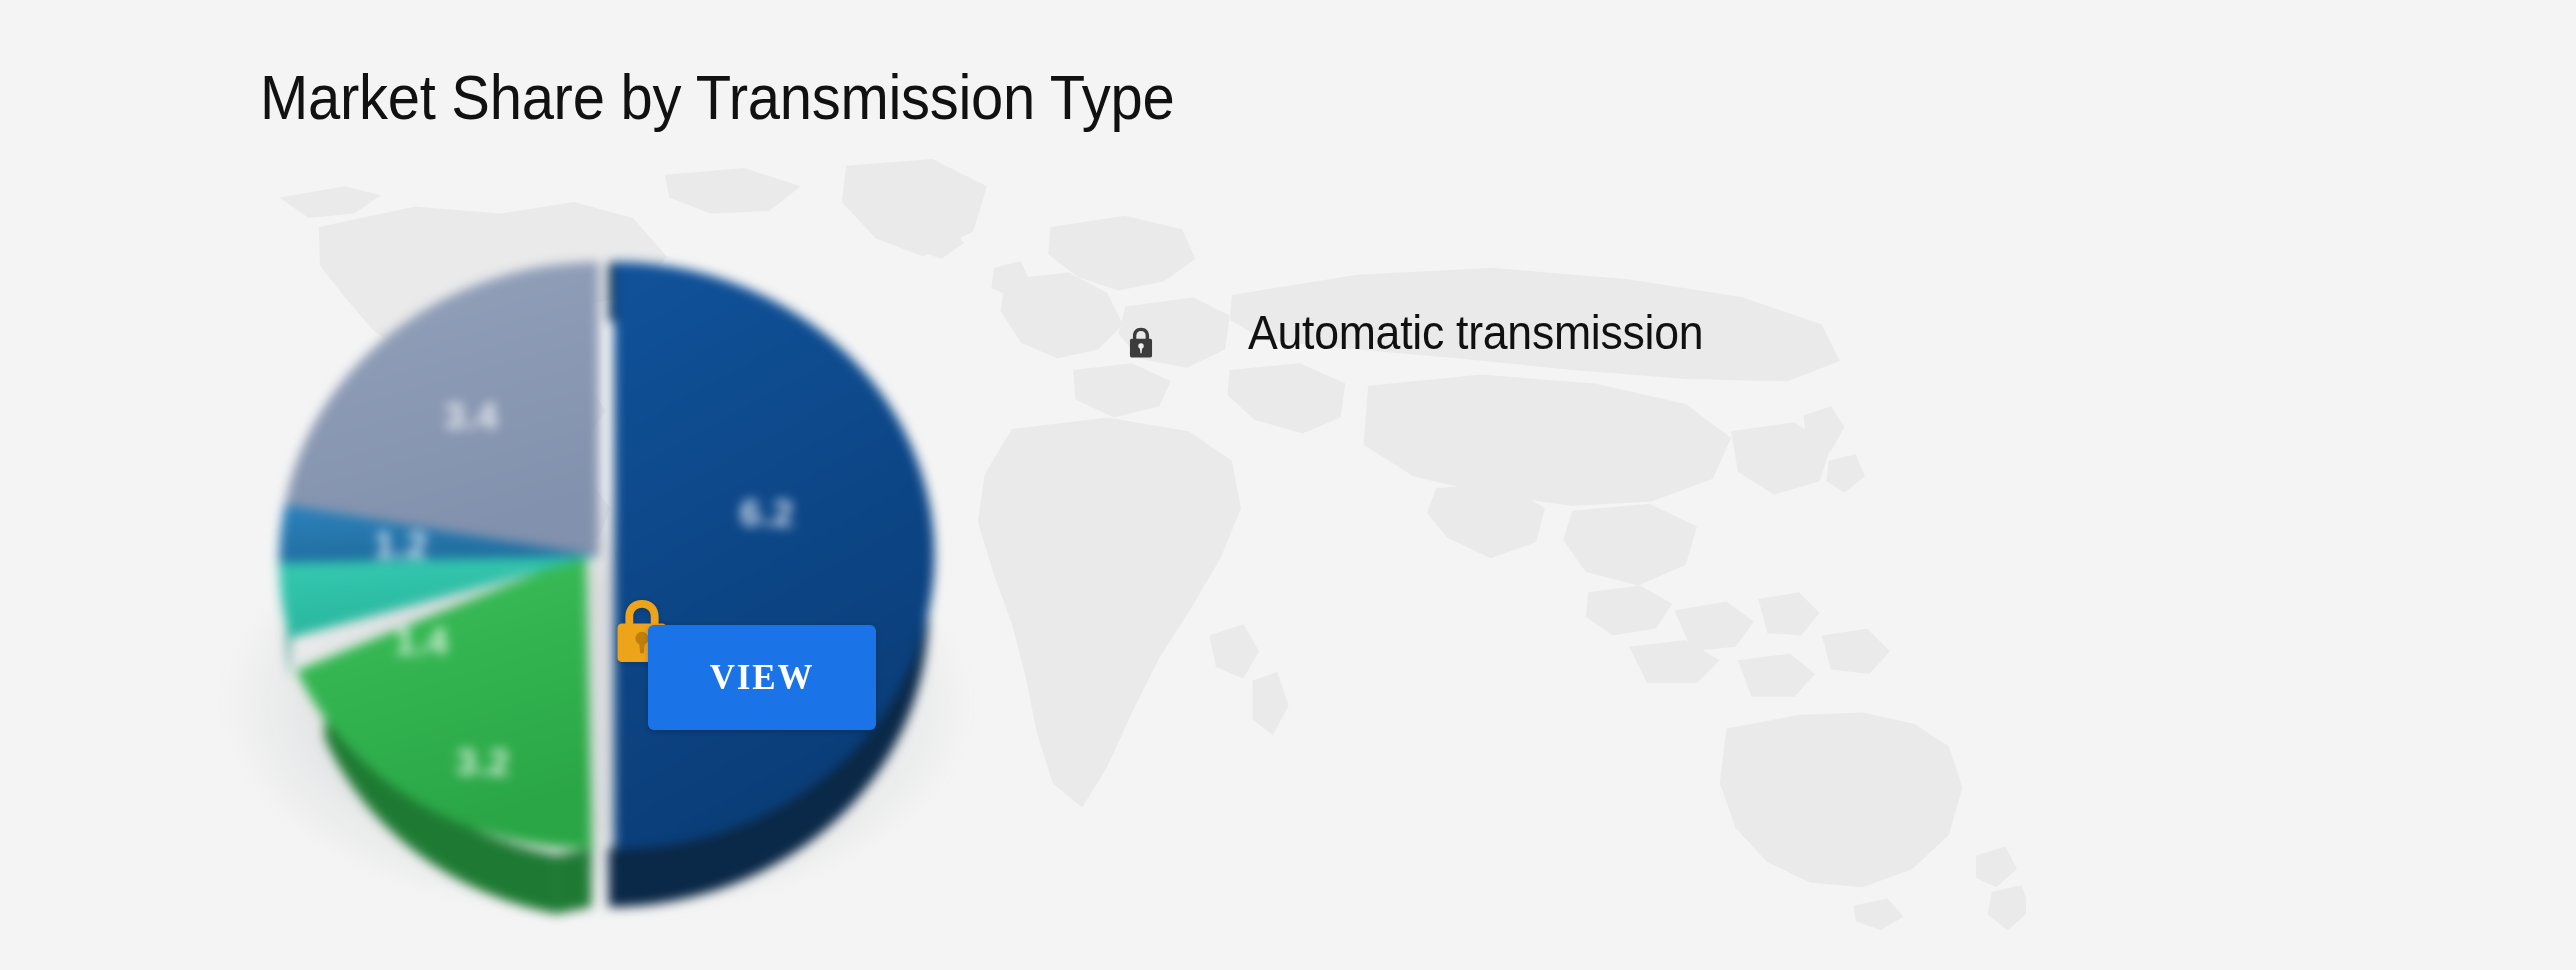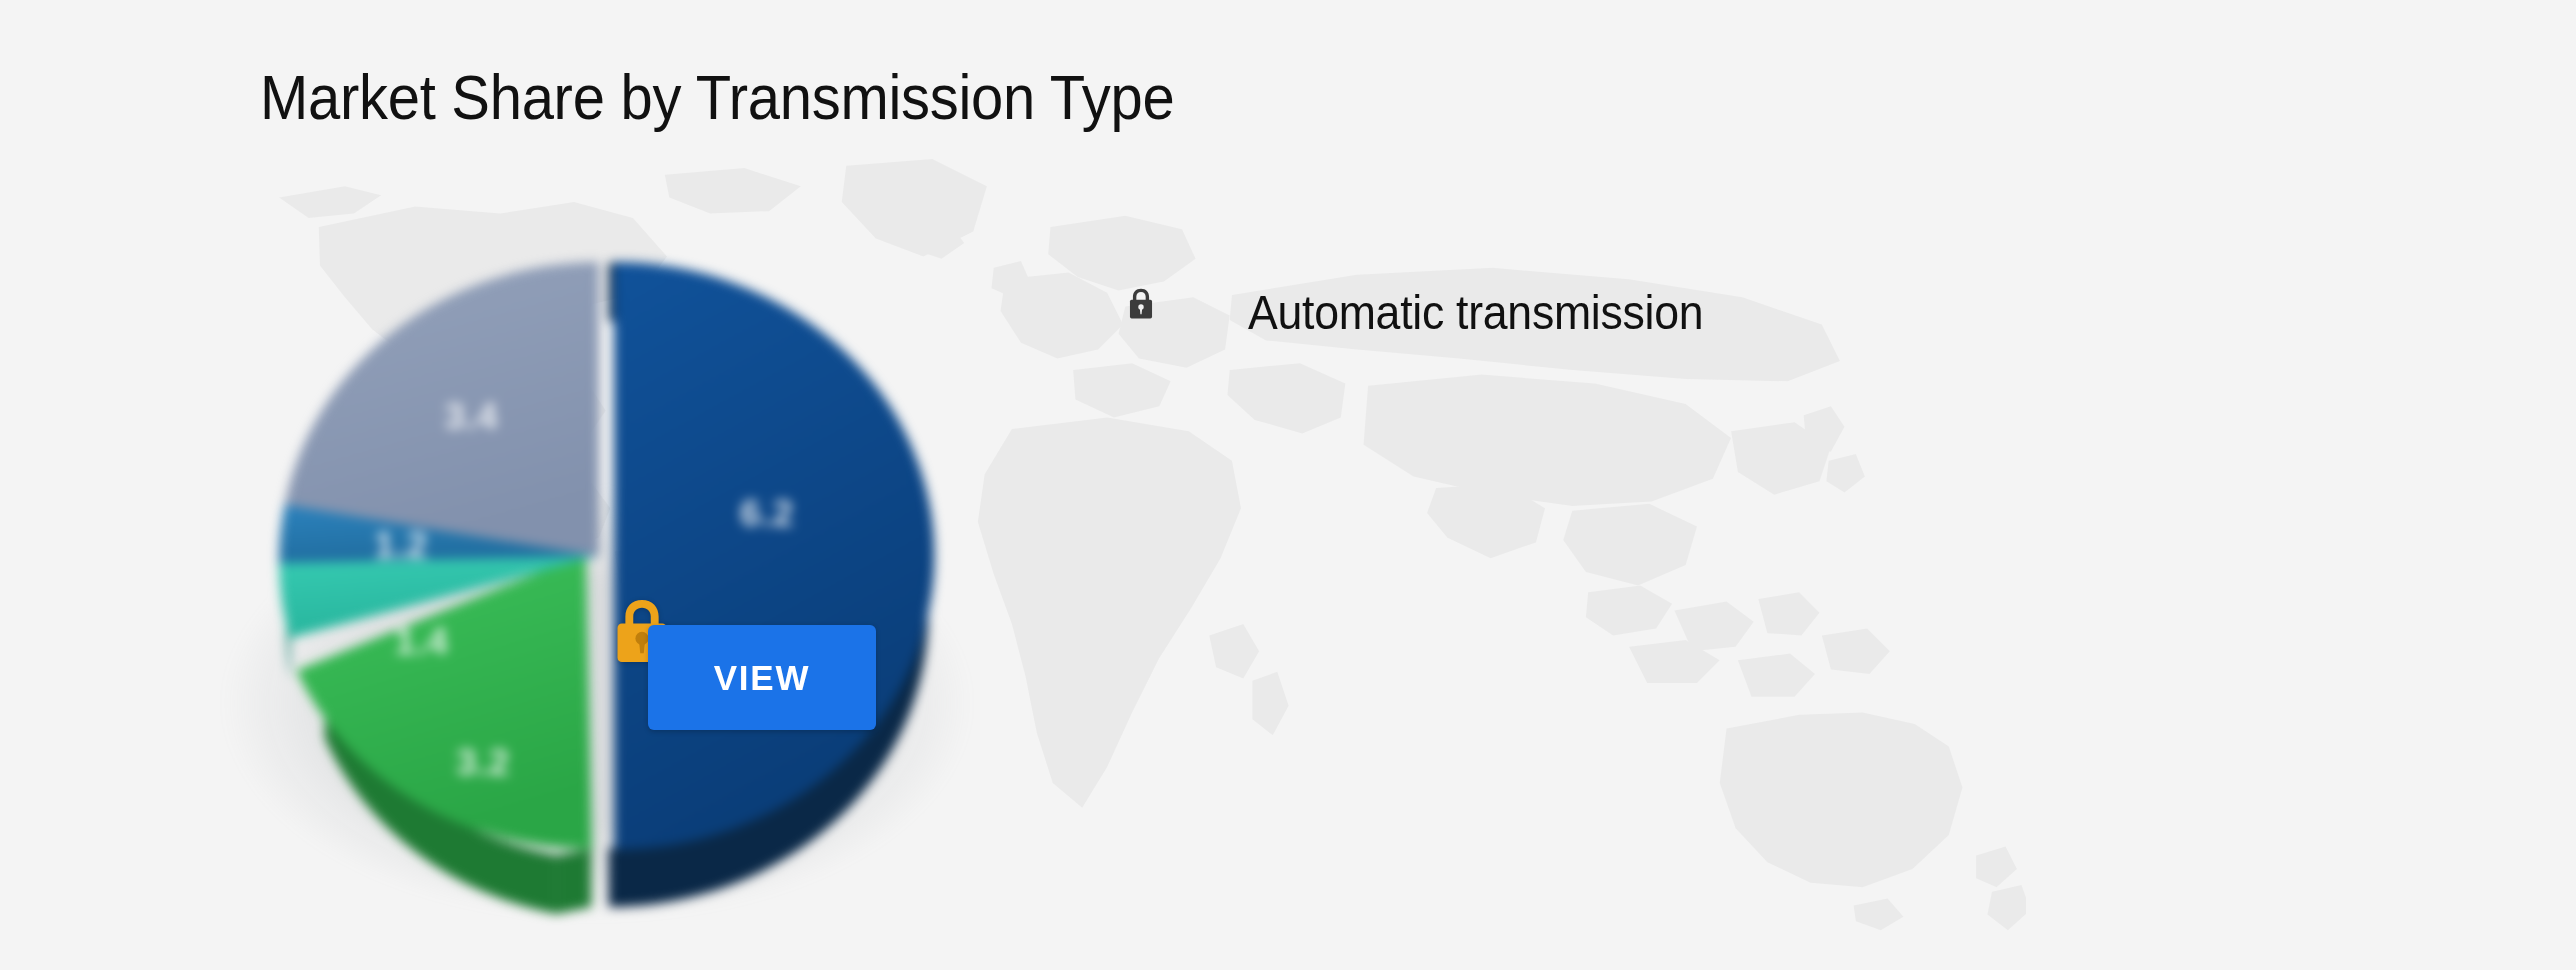--- a/index.html
+++ b/index.html
@@ -103,33 +103,33 @@
     align-items: center;
     justify-content: center;
     cursor: pointer;
     user-select: none;
   }
   #view-button-label {
     color: #ffffff;
     font-size: 35px;
     font-weight: 700;
     letter-spacing: 1.8px;
-    font-family: Liberation Sans, sans-serif;
+    font-family: Liberation Serif, serif;
   }
 
   
   #legend {
     position: absolute;
     left: 1127px;
     top: 287px;
     width: 820px;
   }
   .legend-item {
     display: flex;
-    align-items: flex-start;
+    align-items: flex-end;
     height: 73px;
     margin-bottom: 45px;
     cursor: pointer;
   }
   .legend-lock-icon {
     width: 28px;
     height: 34px;
     flex: 0 0 28px;
     margin-right: 93px;
   }

